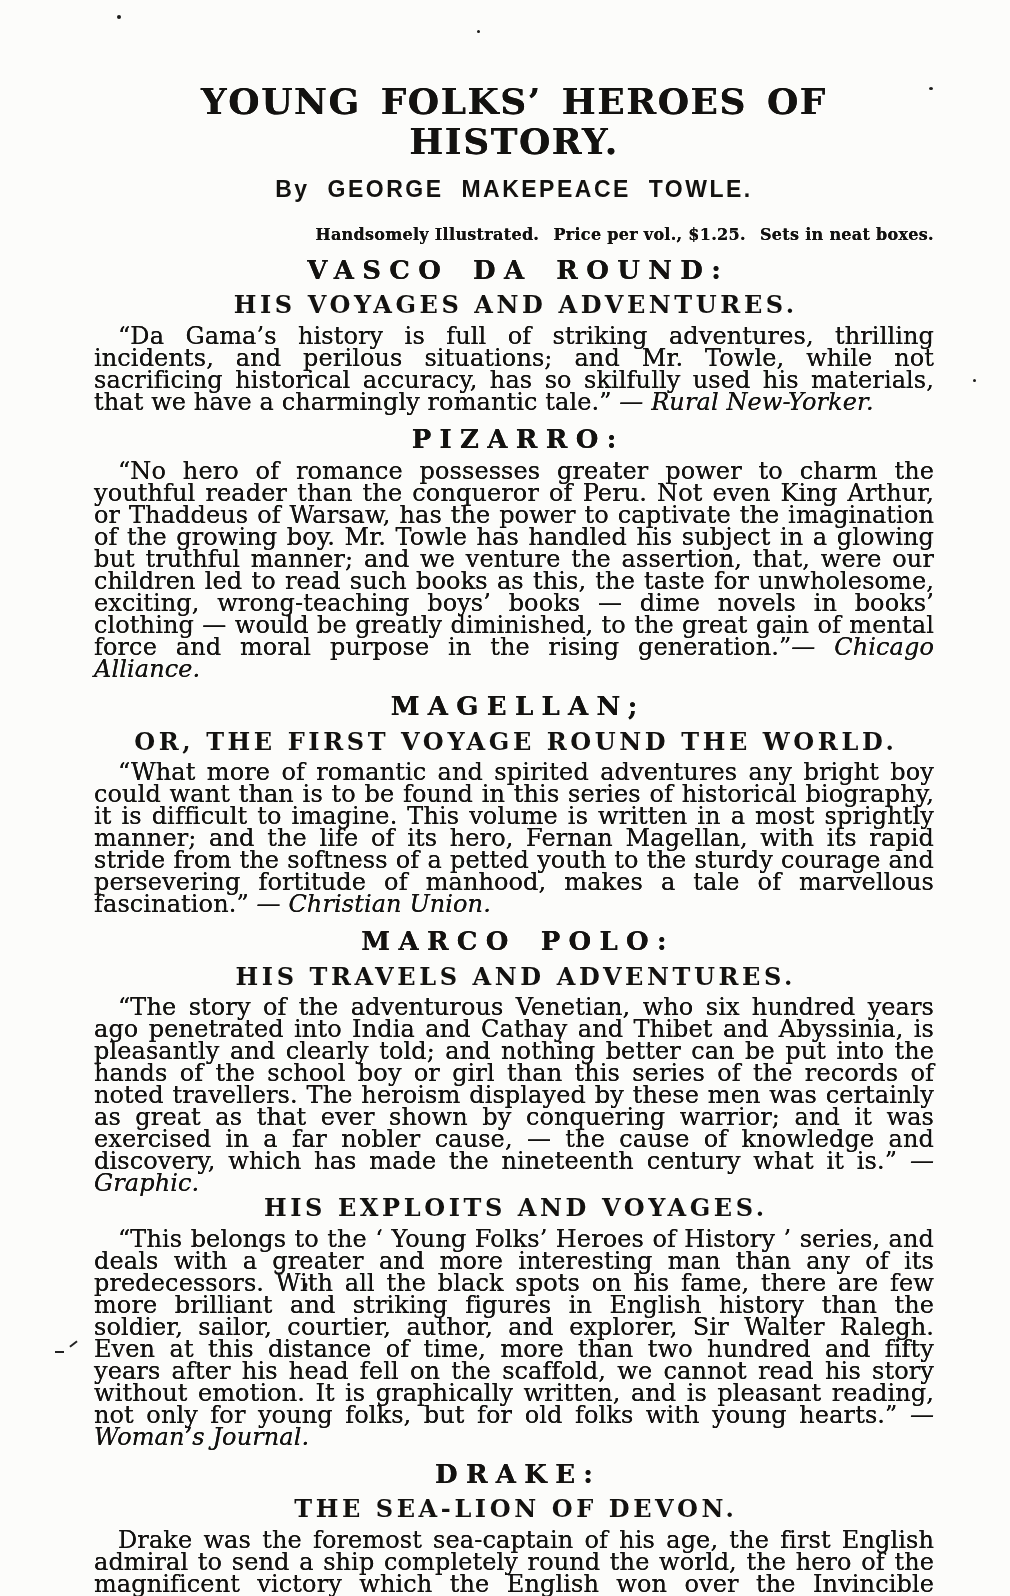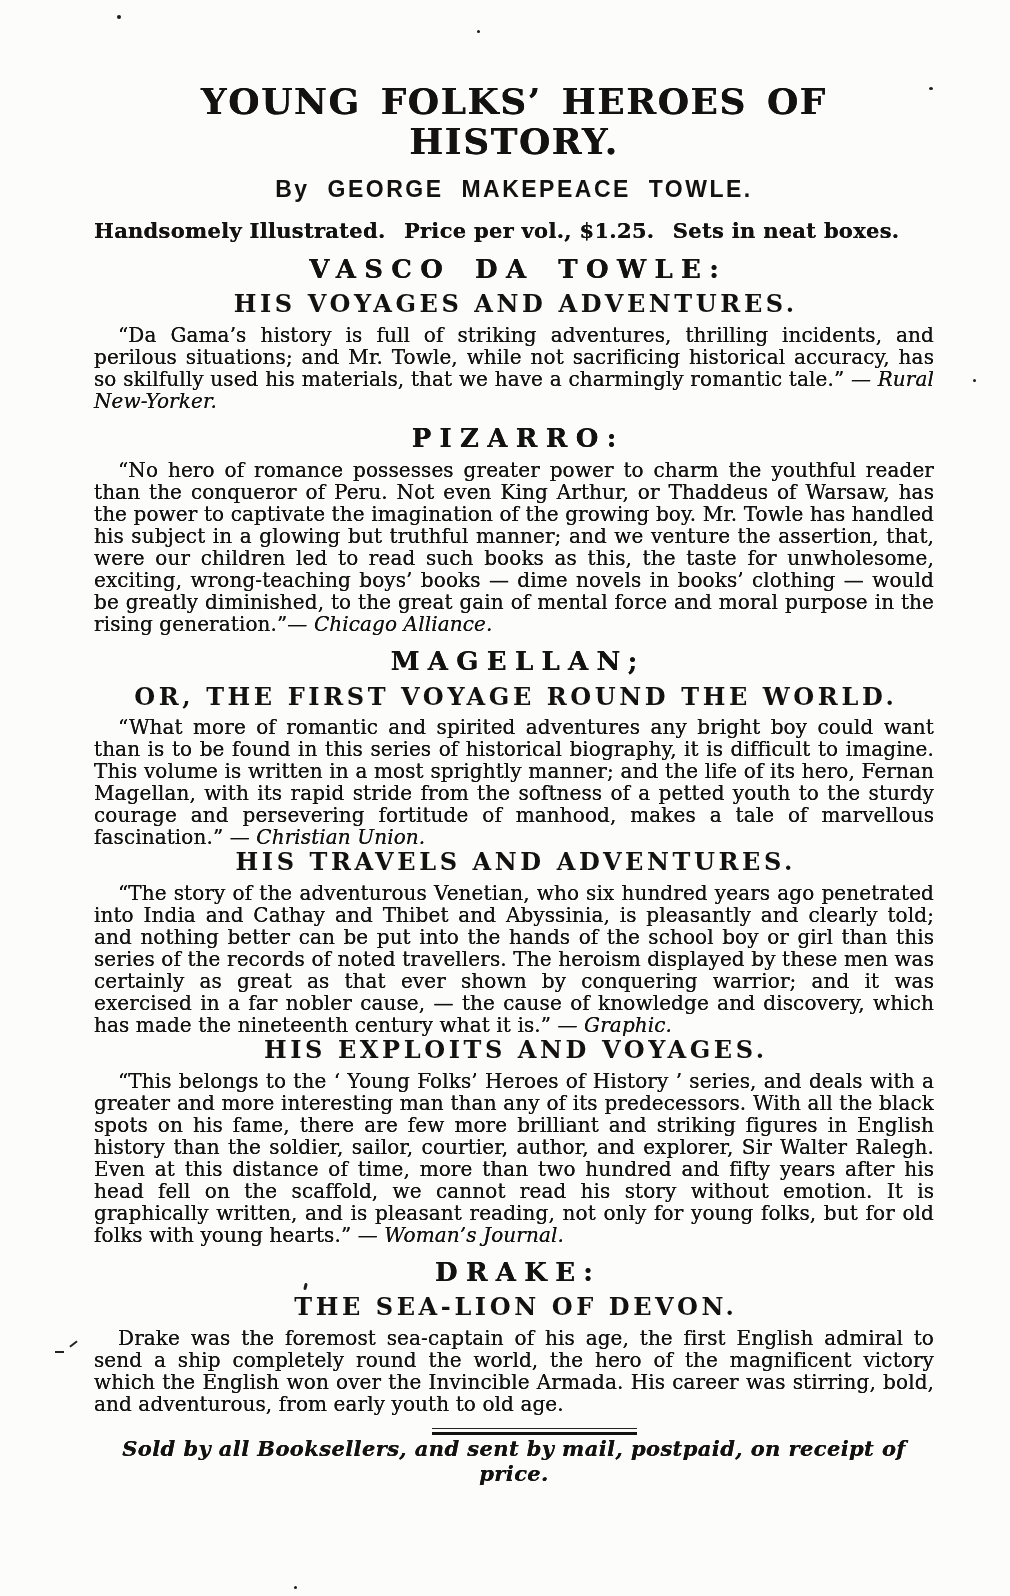--- a/index.html
+++ b/index.html
@@ -20,38 +20,38 @@
     text-shadow:0 0 0.6px currentColor;
     margin:0;
   }
   .byline{
     font-family:"Liberation Sans", sans-serif;
     font-size:23px;font-weight:bold;text-align:center;
     letter-spacing:2.5px;word-spacing:9px;
     margin-top:15px;
   }
   .tagline{
-    font-size:21px;font-weight:bold;text-align:left;
+    font-size:16px;font-weight:bold;text-align:right;
     letter-spacing:0.3px;
-    margin-top:15px;
+    margin-top:22px;
     text-shadow:0 0 0.5px currentColor;
   }
   .book-section h2{
     font-size:26px;font-weight:bold;text-align:center;
     letter-spacing:0.32em;word-spacing:0.25em;text-indent:0.32em;
     margin:11px 0 5px 0;line-height:1.2;
     text-shadow:0 0 0.6px currentColor;
   }
   .book-section h3{
     font-size:24px;font-weight:bold;text-align:center;
     letter-spacing:0.15em;text-indent:0.15em;
     margin:0 0 5px 0;line-height:1.2;
   }
   .book-section p{
-    font-size:20px;line-height:22px;
+    font-size:24px;line-height:22px;
     text-align:justify;text-indent:24px;
     margin:0;letter-spacing:0.1px;
     text-shadow:0 0 0.45px currentColor;
   }
   .attr{font-style:italic;}
   .rule-divider{
     width:205px;height:3px;
     border-top:1.5px solid #222;border-bottom:3px solid #111;
     margin:13px auto 0 auto;
     transform:translateX(20px);
@@ -76,37 +76,38 @@
 </head>
 <body>
 
 <div class="page">
 
   <h1 class="title">YOUNG FOLKS’ HEROES OF HISTORY.</h1>
   <div class="byline">By GEORGE MAKEPEACE TOWLE.</div>
   <div class="tagline">Handsomely Illustrated.  Price per vol., $1.25.  Sets in neat boxes.</div>
 
   <section class="book-section">
-    <h2>VASCO DA TOWLE:</h2>
+    <h2>VASCO DA ROUND:</h2>
     <h3>HIS VOYAGES AND ADVENTURES.</h3>
     <p><span>“Da Gama’s history is full of striking adventures, thrilling incidents, and perilous situations; and Mr. Towle, while not sacrificing historical accuracy, has so skilfully used his materials, that we have a charmingly romantic tale.”</span> <span class="attr">— Rural New-Yorker.</span></p>
   </section>
 
   <section class="book-section">
     <h2>PIZARRO:</h2>
     <p><span>“No hero of romance possesses greater power to charm the youthful reader than the conqueror of Peru. Not even King Arthur, or Thaddeus of Warsaw, has the power to captivate the imagination of the growing boy. Mr. Towle has handled his subject in a glowing but truthful manner; and we venture the assertion, that, were our children led to read such books as this, the taste for unwholesome, exciting, wrong-teaching boys’ books — dime novels in books’ clothing — would be greatly diminished, to the great gain of mental force and moral purpose in the rising generation.”</span><span class="attr">— Chicago Alliance.</span></p>
   </section>
 
   <section class="book-section">
     <h2>MAGELLAN;</h2>
     <h3>OR, THE FIRST VOYAGE ROUND THE WORLD.</h3>
     <p><span>“What more of romantic and spirited adventures any bright boy could want than is to be found in this series of historical biography, it is difficult to imagine. This volume is written in a most sprightly manner; and the life of its hero, Fernan Magellan, with its rapid stride from the softness of a petted youth to the sturdy courage and persevering fortitude of manhood, makes a tale of marvellous fascination.”</span> <span class="attr">— Christian Union.</span></p>
   </section>
 
   <section class="book-section">
+    <h2>MARCO POLO:</h2>
     <h3>HIS TRAVELS AND ADVENTURES.</h3>
     <p><span>“The story of the adventurous Venetian, who six hundred years ago penetrated into India and Cathay and Thibet and Abyssinia, is pleasantly and clearly told; and nothing better can be put into the hands of the school boy or girl than this series of the records of noted travellers. The heroism displayed by these men was certainly as great as that ever shown by conquering warrior; and it was exercised in a far nobler cause, — the cause of knowledge and discovery, which has made the nineteenth century what it is.”</span> <span class="attr">— Graphic.</span></p>
   </section>
 
   <section class="book-section">
     <h3>HIS EXPLOITS AND VOYAGES.</h3>
     <p><span>“This belongs to the ‘ Young Folks’ Heroes of History ’ series, and deals with a greater and more interesting man than any of its predecessors. With all the black spots on his fame, there are few more brilliant and striking figures in English history than the soldier, sailor, courtier, author, and explorer, Sir Walter Ralegh. Even at this distance of time, more than two hundred and fifty years after his head fell on the scaffold, we cannot read his story without emotion. It is graphically written, and is pleasant reading, not only for young folks, but for old folks with young hearts.”</span> <span class="attr">— Woman’s Journal.</span></p>
   </section>
 
   <section class="book-section">

